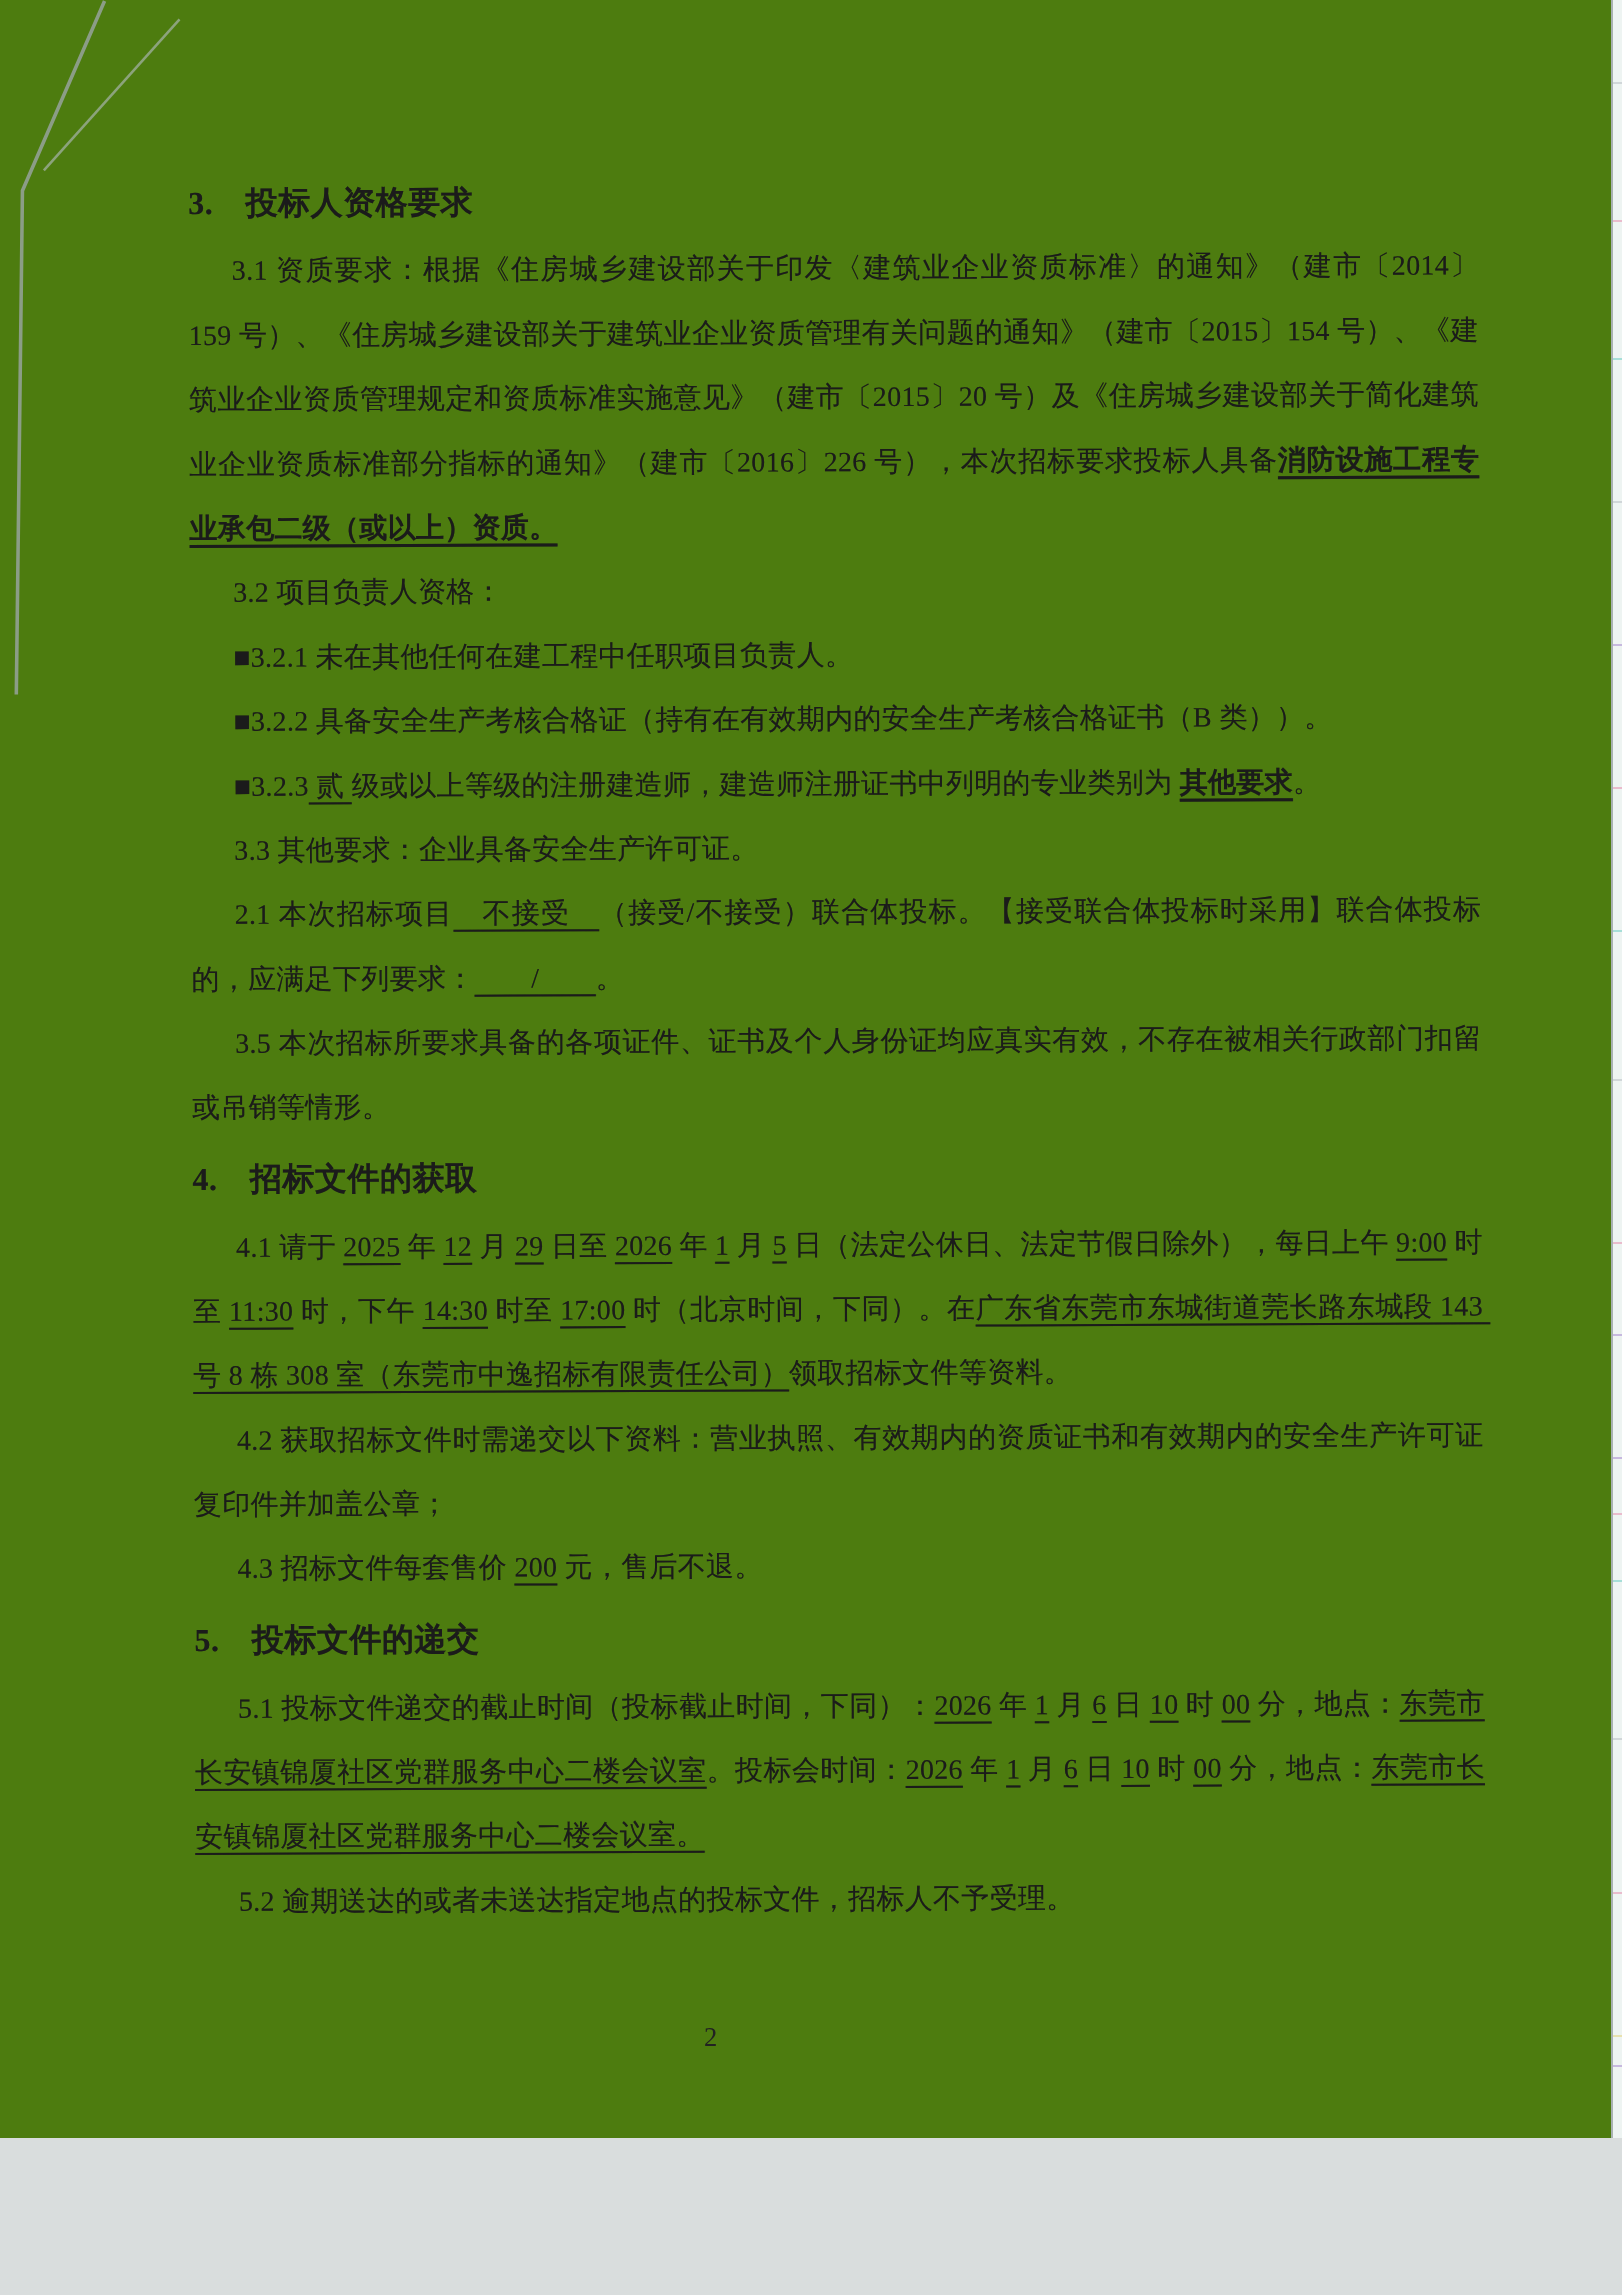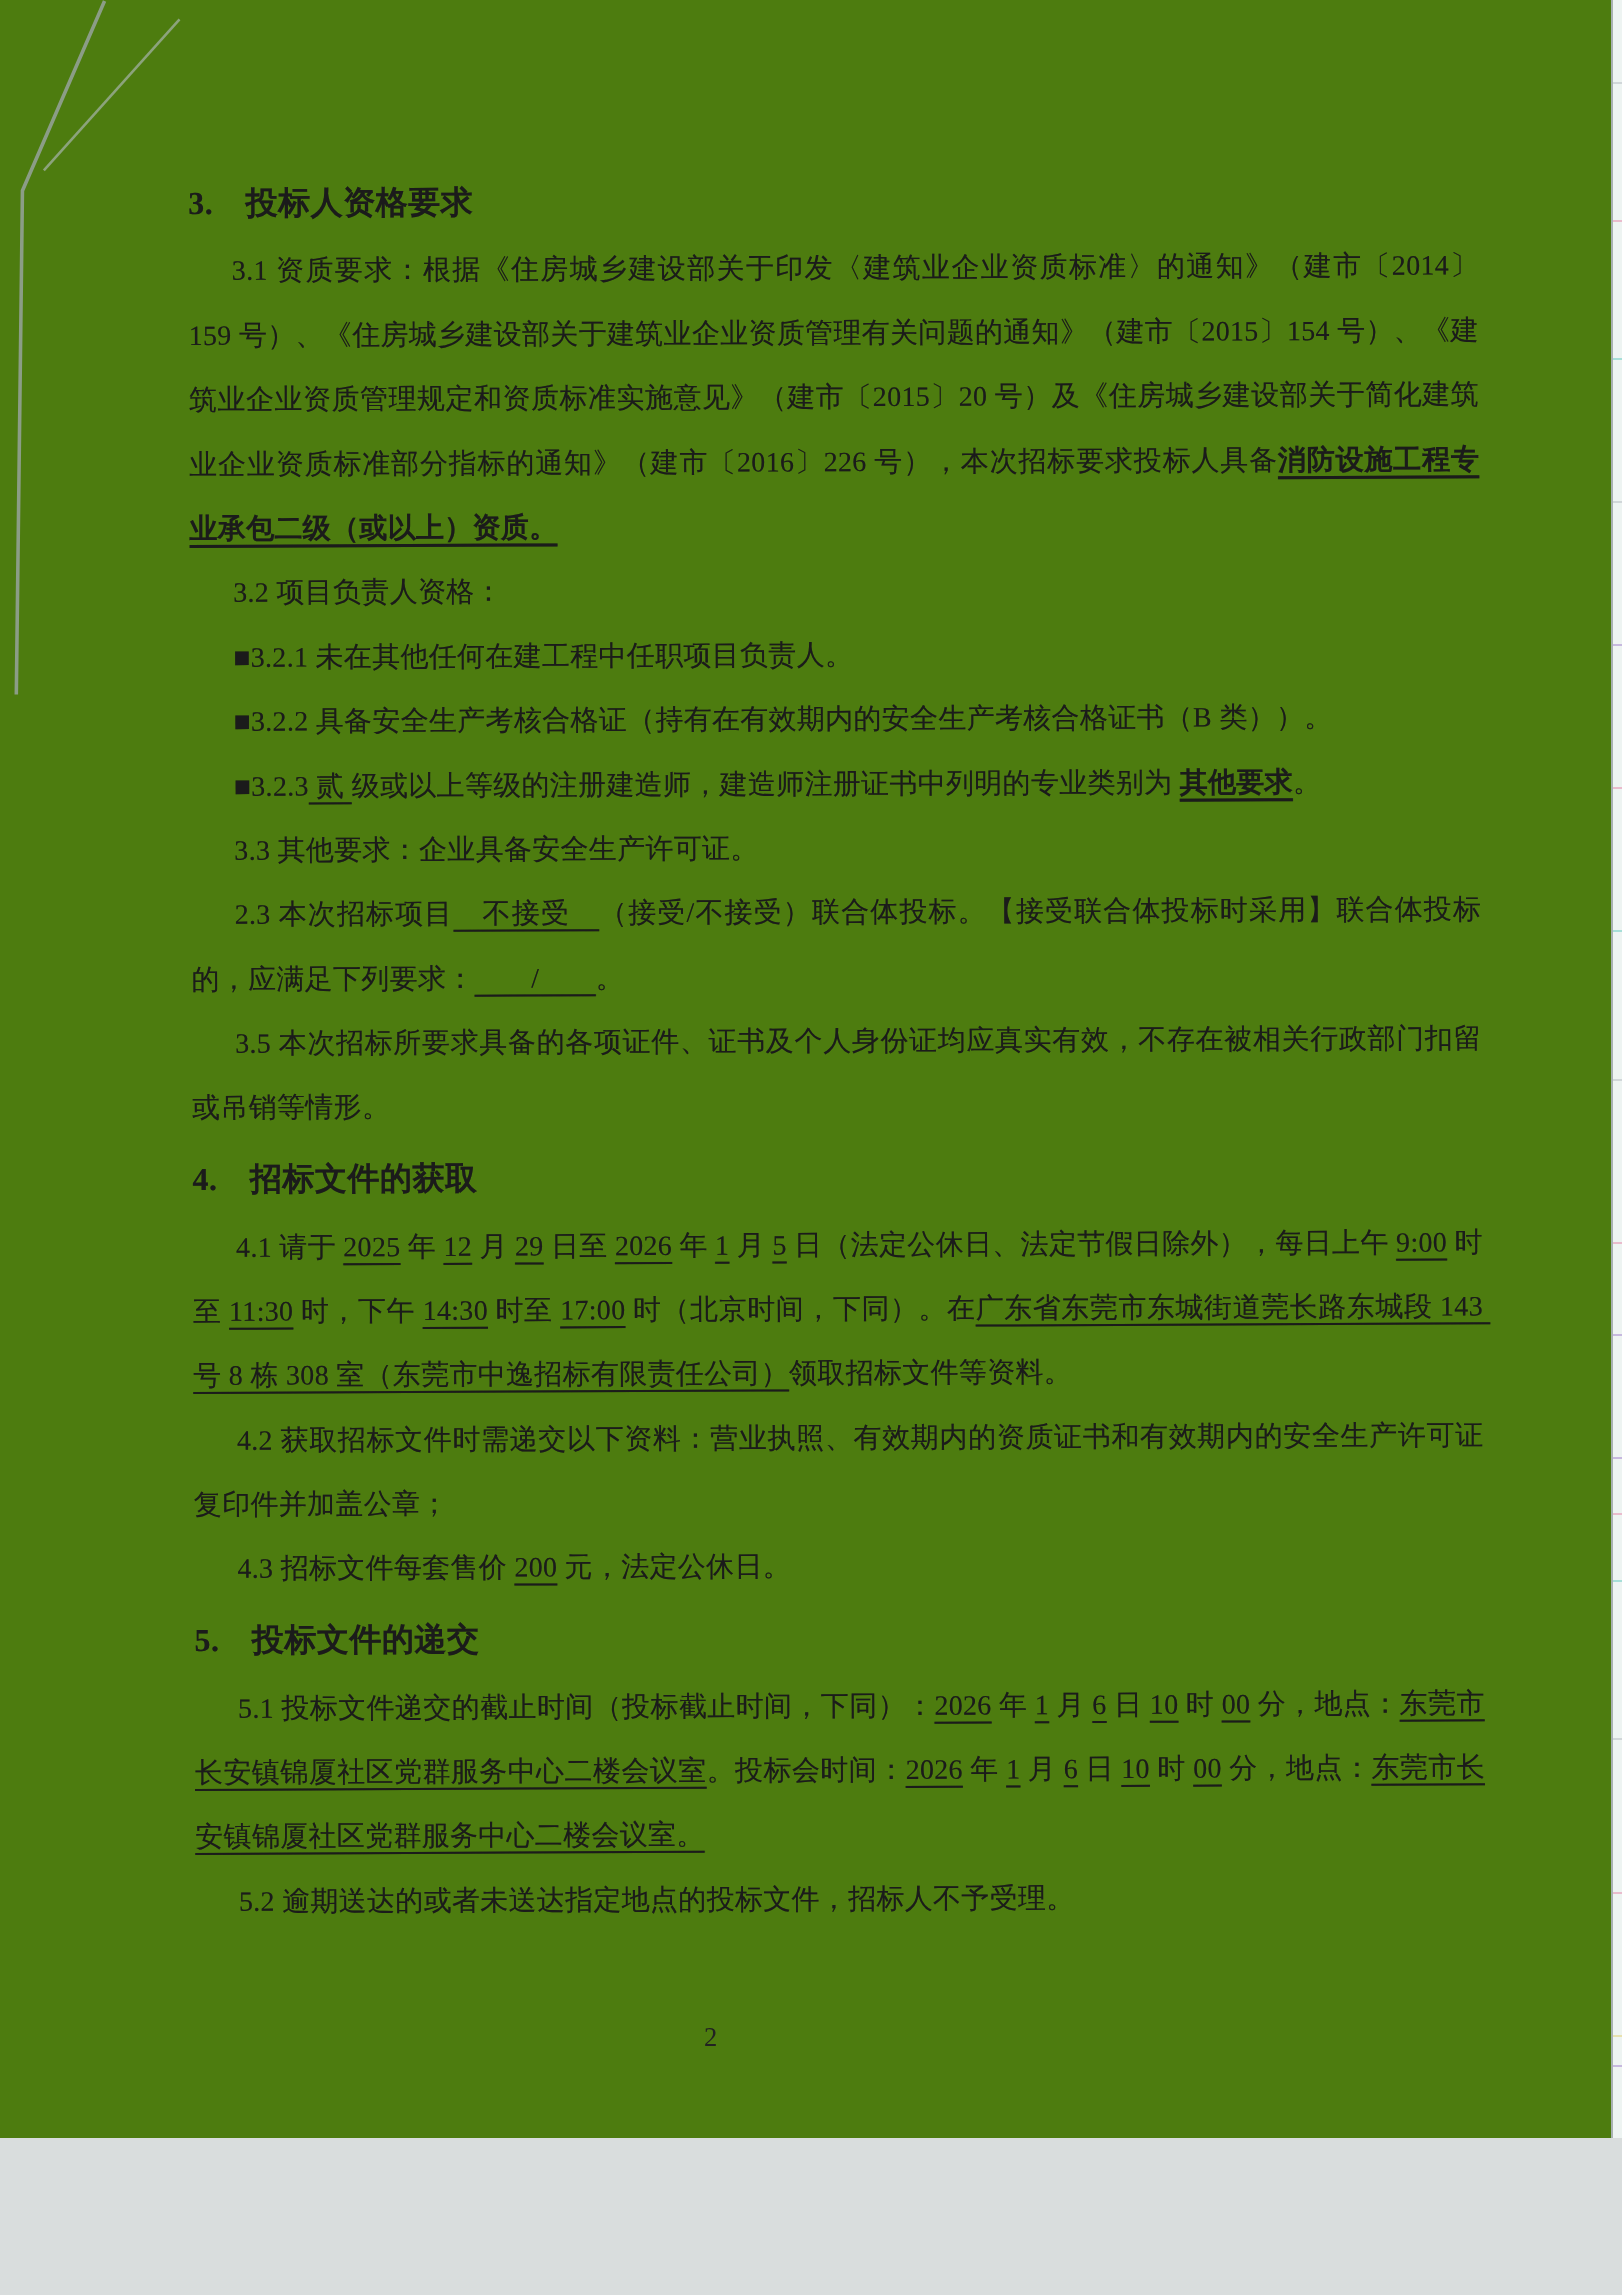--- a/index.html
+++ b/index.html
@@ -64,26 +64,26 @@
   </svg>
 
   <div class="doc">
       <div class="heading"><span class="seg">3.　投标人资格要求</span></div>
       <div class="para"><span class="seg">3.1 资质要求：根据《住房城乡建设部关于印发〈建筑业企业资质标准〉的通知》（建市〔2014〕159 号）、《住房城乡建设部关于建筑业企业资质管理有关问题的通知》（建市〔2015〕154 号）、《建筑业企业资质管理规定和资质标准实施意见》（建市〔2015〕20 号）及《住房城乡建设部关于简化建筑业企业资质标准部分指标的通知》（建市〔2016〕226 号），本次招标要求投标人具备</span><span class="seg bold underline">消防设施工程专业承包二级（或以上）资质。</span></div>
       <div class="para"><span class="seg">3.2 项目负责人资格：</span></div>
       <div class="para"><span class="seg">■3.2.1 未在其他任何在建工程中任职项目负责人。</span></div>
       <div class="para"><span class="seg">■3.2.2 具备安全生产考核合格证（持有在有效期内的安全生产考核合格证书（B 类））。</span></div>
       <div class="para"><span class="seg">■3.2.3</span><span class="seg underline"> 贰 </span><span class="seg">级或以上等级的注册建造师，建造师注册证书中列明的专业类别为 </span><span class="seg bold underline">其他要求</span><span class="seg">。</span></div>
       <div class="para"><span class="seg">3.3 其他要求：企业具备安全生产许可证。</span></div>
-      <div class="para"><span class="seg">2.3 本次招标项目</span><span class="seg underline">　不接受　</span><span class="seg">（接受/不接受）联合体投标。【接受联合体投标时采用】联合体投标的，应满足下列要求：</span><span class="seg underline">　　/　　</span><span class="seg">。</span></div>
+      <div class="para"><span class="seg">2.1 本次招标项目</span><span class="seg underline">　不接受　</span><span class="seg">（接受/不接受）联合体投标。【接受联合体投标时采用】联合体投标的，应满足下列要求：</span><span class="seg underline">　　/　　</span><span class="seg">。</span></div>
       <div class="para"><span class="seg">3.5 本次招标所要求具备的各项证件、证书及个人身份证均应真实有效，不存在被相关行政部门扣留或吊销等情形。</span></div>
       <div class="heading"><span class="seg">4.　招标文件的获取</span></div>
       <div class="para"><span class="seg">4.1 请于 </span><span class="seg underline">2025</span><span class="seg"> 年 </span><span class="seg underline">12</span><span class="seg"> 月 </span><span class="seg underline">29</span><span class="seg"> 日至 </span><span class="seg underline">2026</span><span class="seg"> 年 </span><span class="seg underline">1</span><span class="seg"> 月 </span><span class="seg underline">5</span><span class="seg"> 日（法定公休日、法定节假日除外），每日上午 </span><span class="seg underline">9:00</span><span class="seg"> 时至 </span><span class="seg underline">11:30</span><span class="seg"> 时，下午 </span><span class="seg underline">14:30</span><span class="seg"> 时至 </span><span class="seg underline">17:00</span><span class="seg"> 时（北京时间，下同）。在</span><span class="seg underline">广东省东莞市东城街道莞长路东城段 143 号 8 栋 308 室（东莞市中逸招标有限责任公司）</span><span class="seg">领取招标文件等资料。</span></div>
       <div class="para"><span class="seg">4.2 获取招标文件时需递交以下资料：营业执照、有效期内的资质证书和有效期内的安全生产许可证复印件并加盖公章；</span></div>
-      <div class="para"><span class="seg">4.3 招标文件每套售价 </span><span class="seg underline">200</span><span class="seg"> 元，法定公休日。</span></div>
+      <div class="para"><span class="seg">4.3 招标文件每套售价 </span><span class="seg underline">200</span><span class="seg"> 元，售后不退。</span></div>
       <div class="heading"><span class="seg">5.　投标文件的递交</span></div>
       <div class="para"><span class="seg">5.1 投标文件递交的截止时间（投标截止时间，下同）：</span><span class="seg underline">2026</span><span class="seg"> 年 </span><span class="seg underline">1</span><span class="seg"> 月 </span><span class="seg underline">6</span><span class="seg"> 日 </span><span class="seg underline">10</span><span class="seg"> 时 </span><span class="seg underline">00</span><span class="seg"> 分，地点：</span><span class="seg underline">东莞市长安镇锦厦社区党群服务中心二楼会议室</span><span class="seg">。投标会时间：</span><span class="seg underline">2026</span><span class="seg"> 年 </span><span class="seg underline">1</span><span class="seg"> 月 </span><span class="seg underline">6</span><span class="seg"> 日 </span><span class="seg underline">10</span><span class="seg"> 时 </span><span class="seg underline">00</span><span class="seg"> 分，地点：</span><span class="seg underline">东莞市长安镇锦厦社区党群服务中心二楼会议室。</span></div>
       <div class="para"><span class="seg">5.2 逾期送达的或者未送达指定地点的投标文件，招标人不予受理。</span></div>
     </div>
 
   <div class="page-number">2</div>
 
   <div class="edge">
     <i style="top:82px;background:#c7cdd0"></i>
     <i style="top:220px;background:#e8a9c0"></i>

